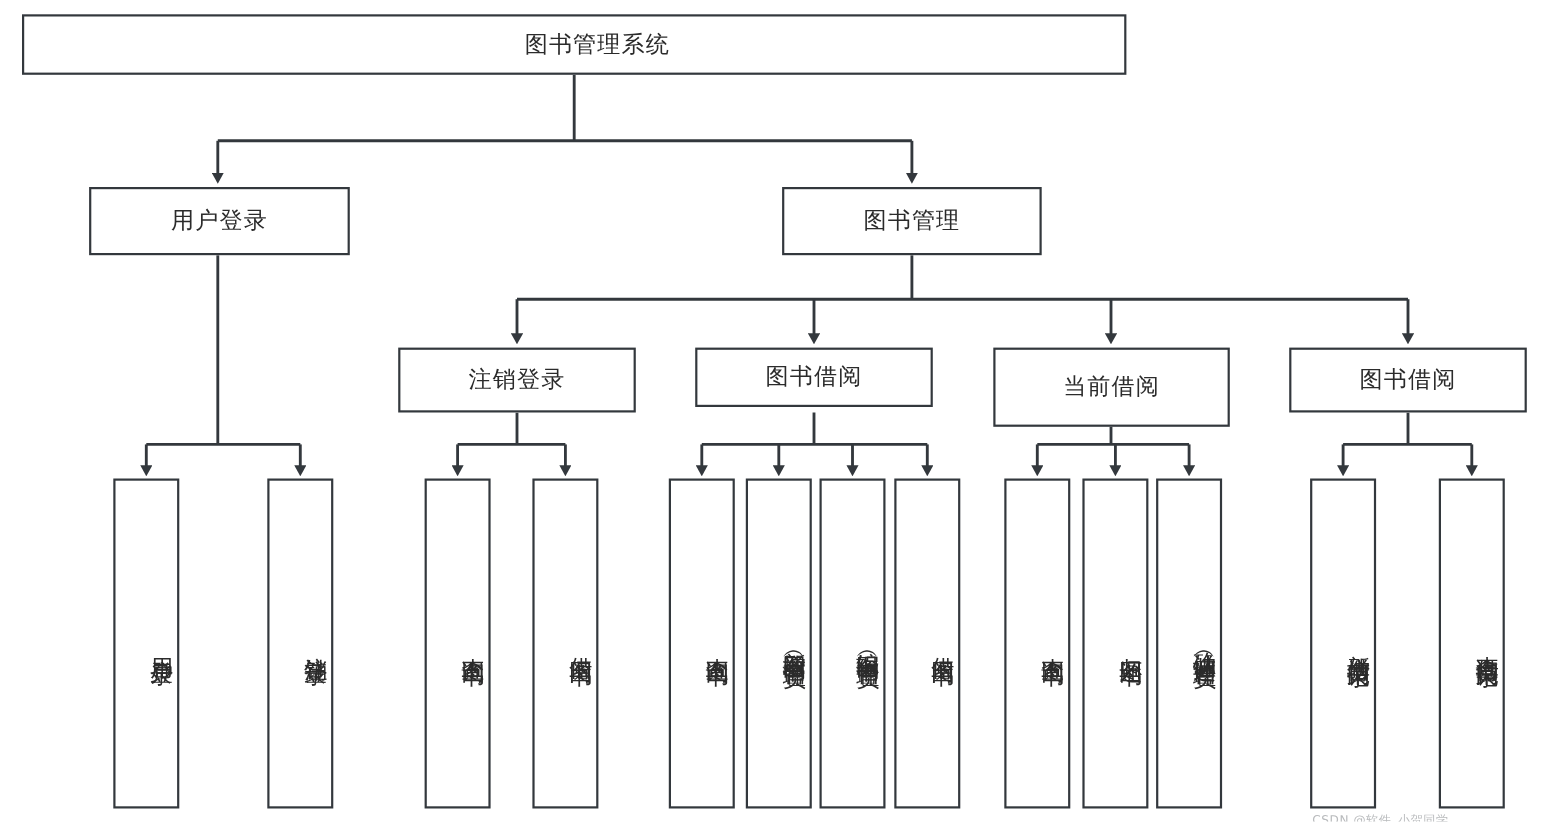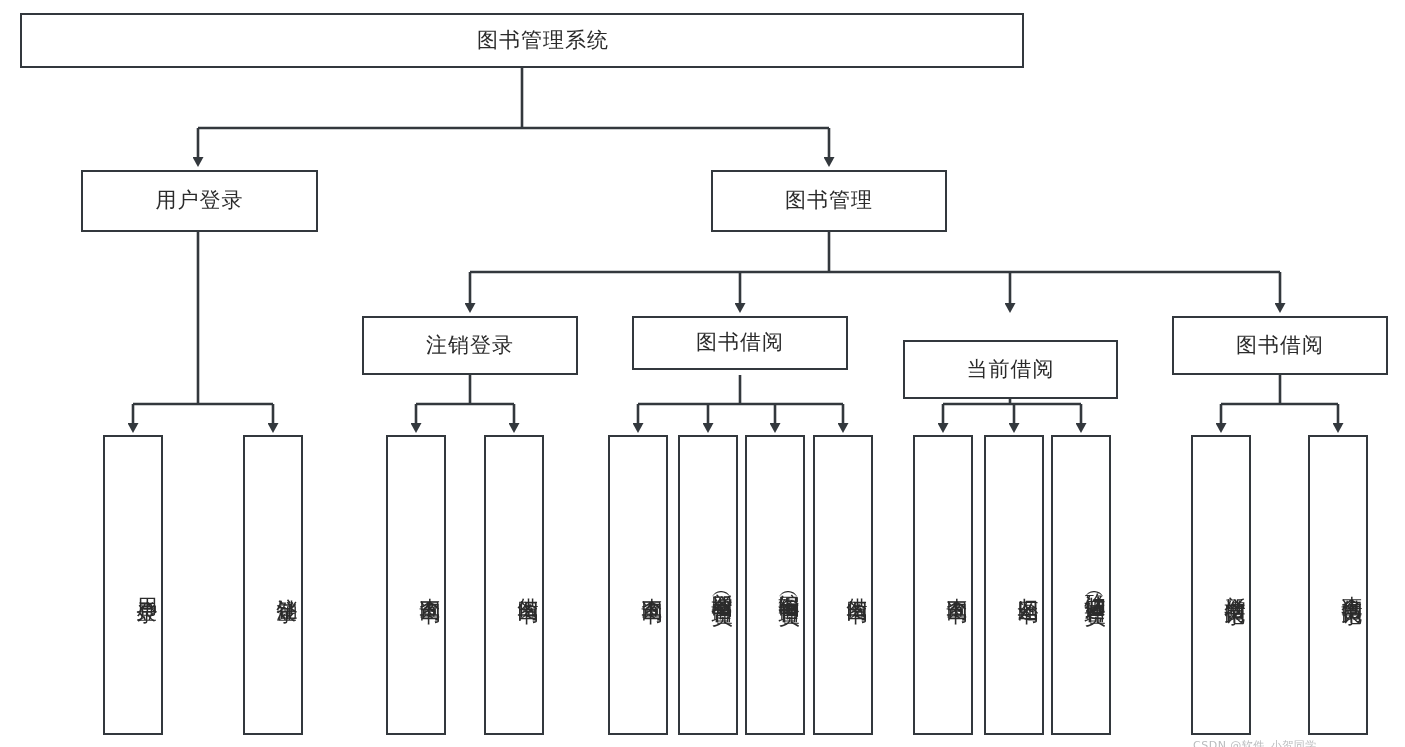--- a/index.html
+++ b/index.html
@@ -140,21 +140,21 @@
   <div class="node horiz" style="left:711px; top:170px; width:236px; height:62px;">
     <span>图书管理</span>
   </div>
 
   <div class="node horiz" style="left:362px; top:316px; width:216px; height:59px;">
     <span>注销登录</span>
   </div>
   <div class="node horiz" style="left:632px; top:316px; width:216px; height:54px;">
     <span>图书借阅</span>
   </div>
-  <div class="node horiz" style="left:903px; top:316px; width:215px; height:59px;margin-top:24px;">
+  <div class="node horiz" style="left:903px; top:316px; width:215px; height:72px;">
     <span>当前借阅</span>
   </div>
   <div class="node horiz" style="left:1172px; top:316px; width:216px; height:59px;">
     <span>图书借阅</span>
   </div>
 
   <div class="node vert" style="left:103px; top:435px; width:60px; height:300px;">
     <span>用户登录</span>
   </div>
   <div class="node vert" style="left:243px; top:435px; width:60px; height:300px;">

